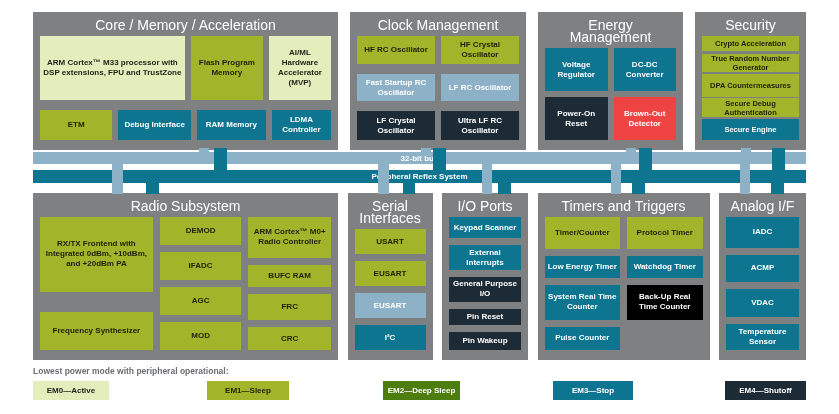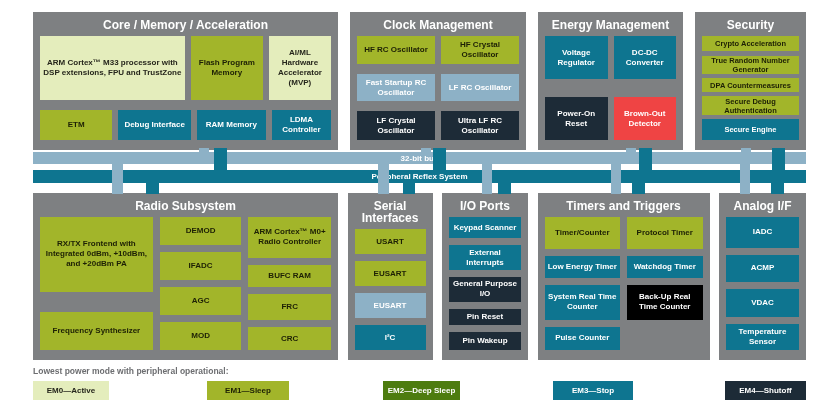--- a/index.html
+++ b/index.html
@@ -8,21 +8,21 @@
     font-family:"Liberation Sans",sans-serif;overflow:hidden;
   }
   .row-band{position:absolute;left:33px;width:773px;display:flex;justify-content:space-between;}
   .top-band{top:12px;height:138px;}
   .bottom-band{top:193px;height:167px;}
   .section{
     box-sizing:border-box;height:100%;display:flex;flex-direction:column;
     padding:0 7px 10px 7px;
   }
   .section-title{
-    flex:none;color:#ffffff;font-size:12px;font-weight:bold;line-height:12px;
+    flex:none;color:#ffffff;font-size:14px;font-weight:normal;line-height:12px;
     text-align:center;padding:7px 1px 5px 1px;
   }
   .section-content{flex:1;display:flex;min-height:0;}
   .rows-content{flex-direction:column;justify-content:space-between;}
   .cols-content{flex-direction:row;gap:7px;}
   .srow{display:flex;gap:6px;}
   .scol{display:flex;flex-direction:column;gap:7px;min-width:0;}
   .block{
     box-sizing:border-box;display:flex;align-items:center;justify-content:center;
     text-align:center;font-weight:bold;font-size:8px;line-height:1.25;
@@ -99,21 +99,21 @@
       </div>
       <div class="section" style="width: 111px; background: rgb(126, 128, 130);">
         <div class="section-title" style="color: rgb(255, 255, 255);">Security</div>
         <div class="section-content rows-content">
           <div class="srow" style="height: 15px;">
             <div class="block small" style="flex: 1 1 0px; background: rgb(162, 181, 42); color: rgb(29, 32, 5);">Crypto Acceleration</div>
           </div>
           <div class="srow" style="height: 19px; align-items: flex-end;">
             <div class="block small" style="flex: 1 1 0px; background: rgb(162, 181, 42); color: rgb(29, 32, 5);">True Random Number Generator</div>
           </div>
-          <div class="srow" style="height: 14px;">
+          <div class="srow" style="height: 23px;">
             <div class="block small" style="flex: 1 1 0px; background: rgb(162, 181, 42); color: rgb(29, 32, 5);">DPA Countermeasures</div>
           </div>
           <div class="srow" style="height: 19px;">
             <div class="block small" style="flex: 1 1 0px; background: rgb(162, 181, 42); color: rgb(29, 32, 5);">Secure Debug Authentication</div>
           </div>
           <div class="srow" style="height: 21px;">
             <div class="block small" style="flex: 1 1 0px; background: rgb(14, 117, 144); color: rgb(255, 255, 255);">Secure Engine</div>
           </div>
         </div>
       </div>

